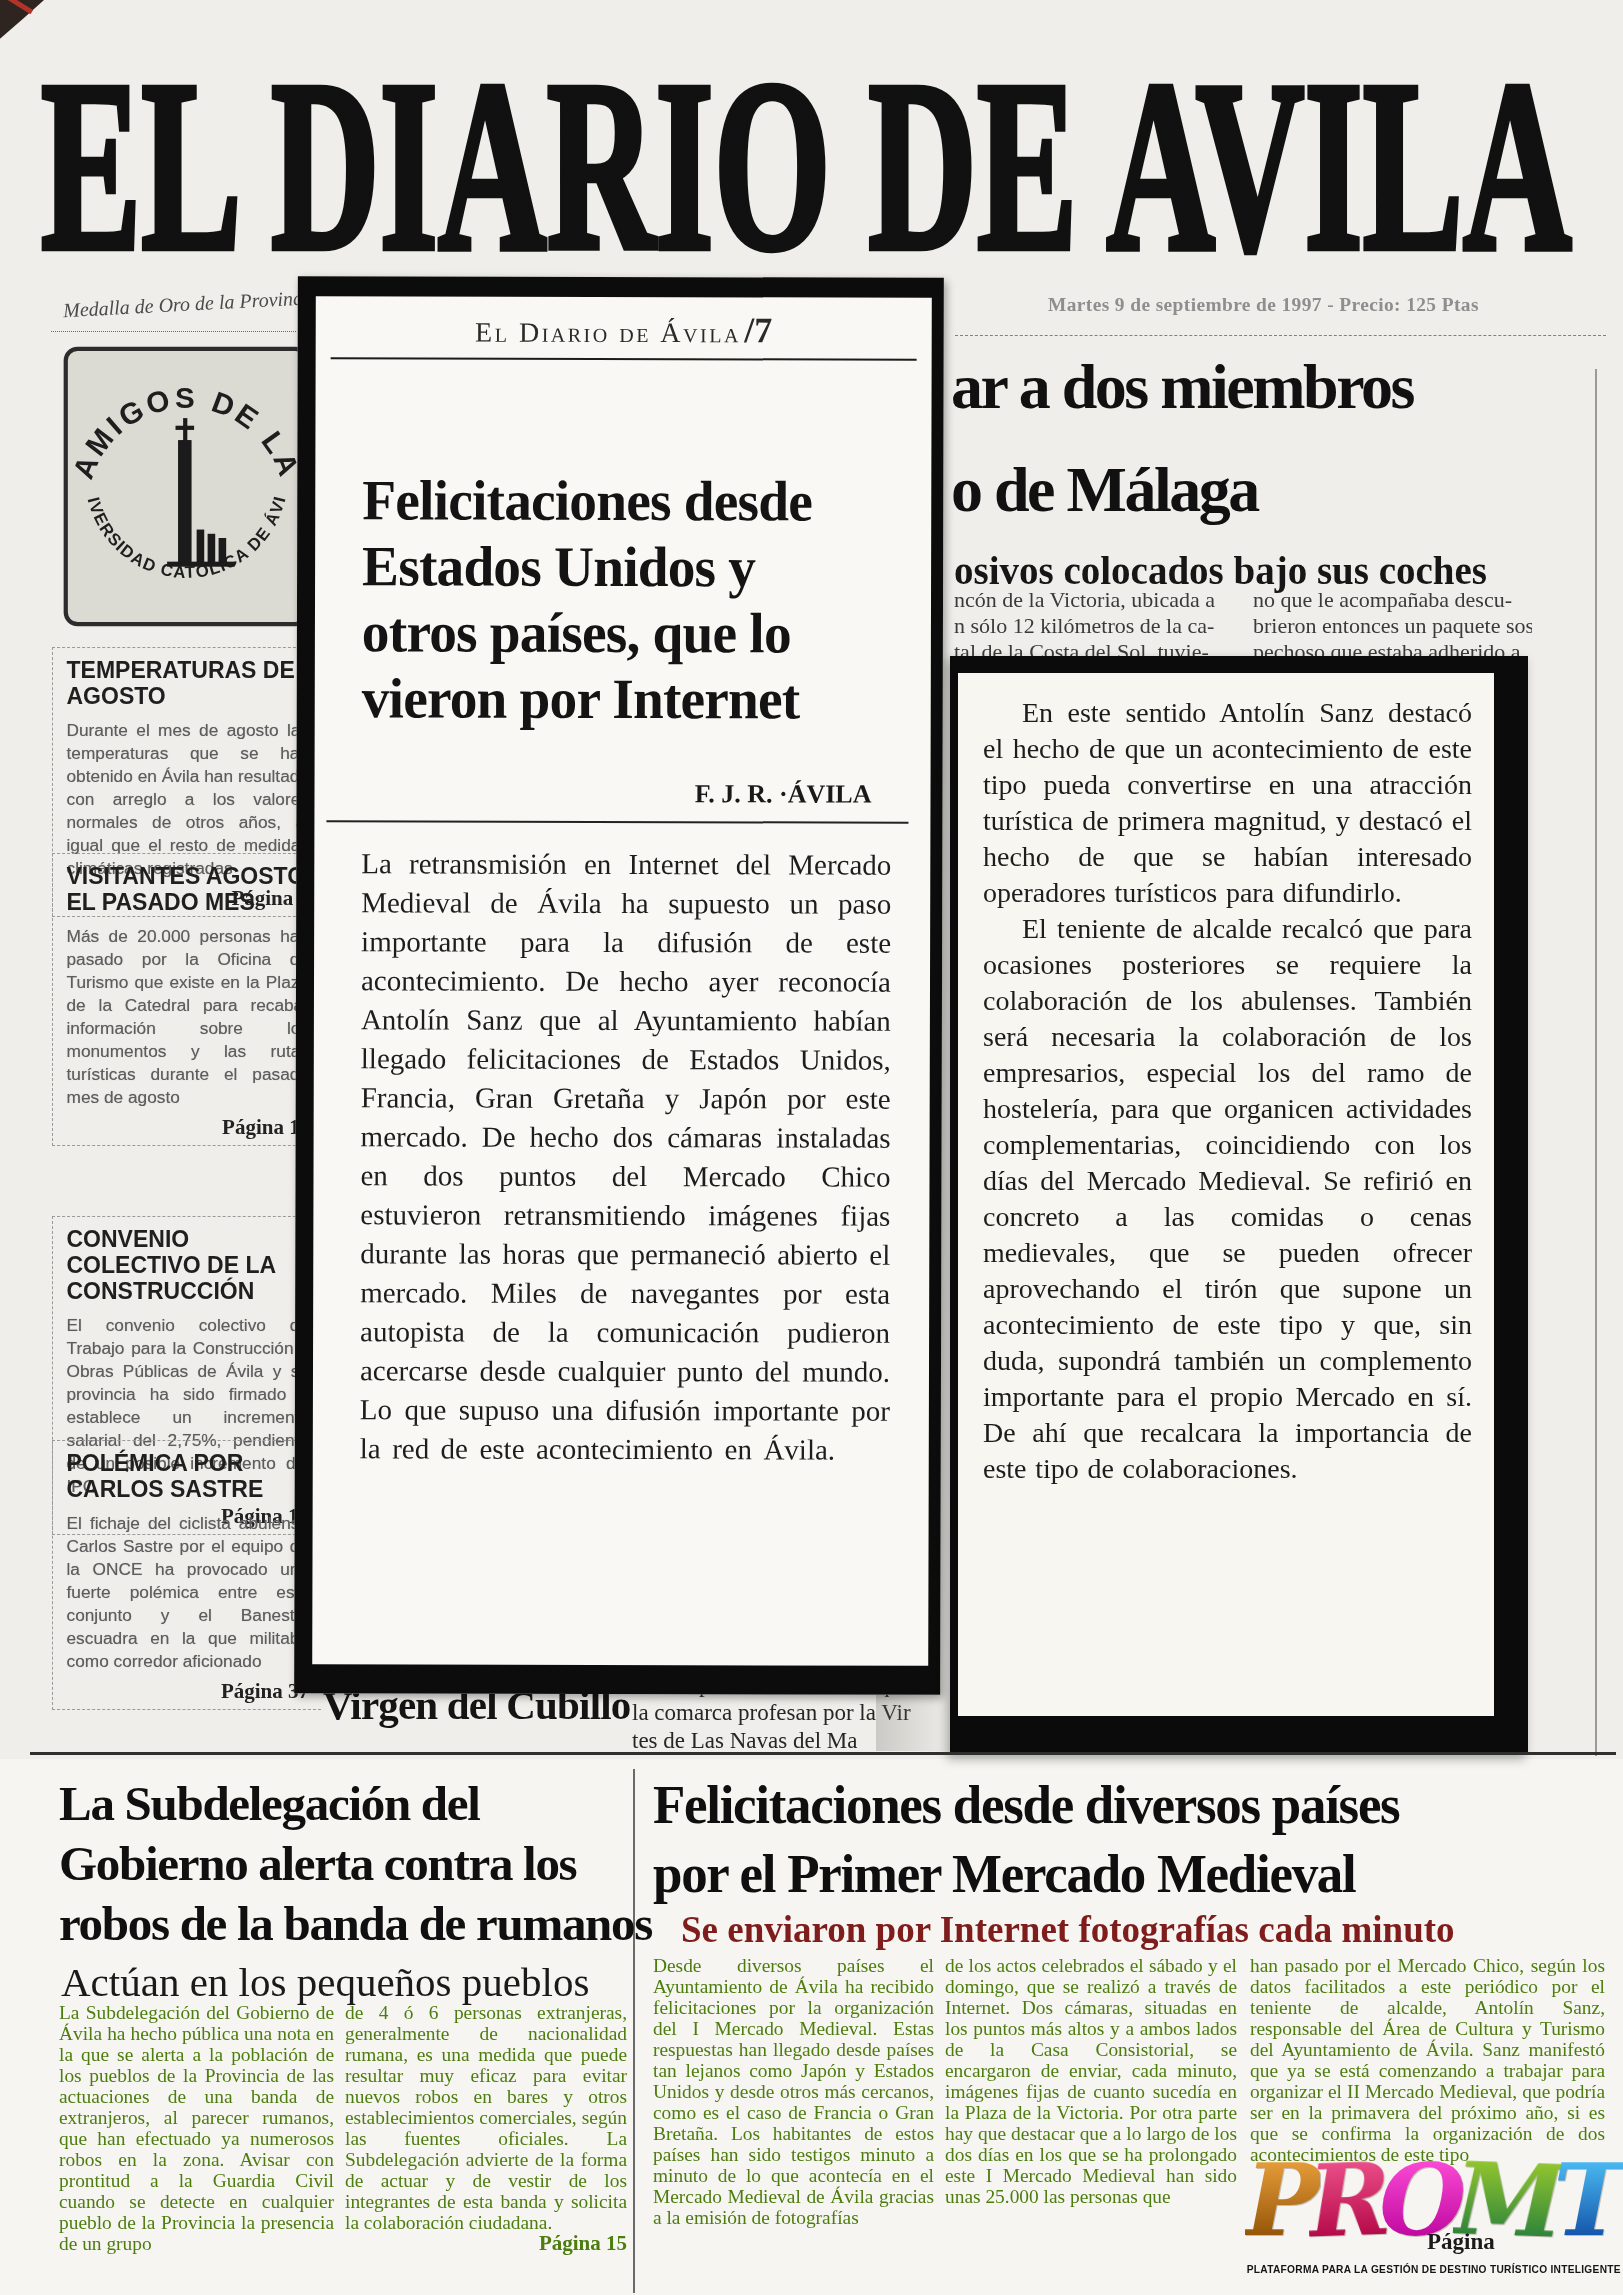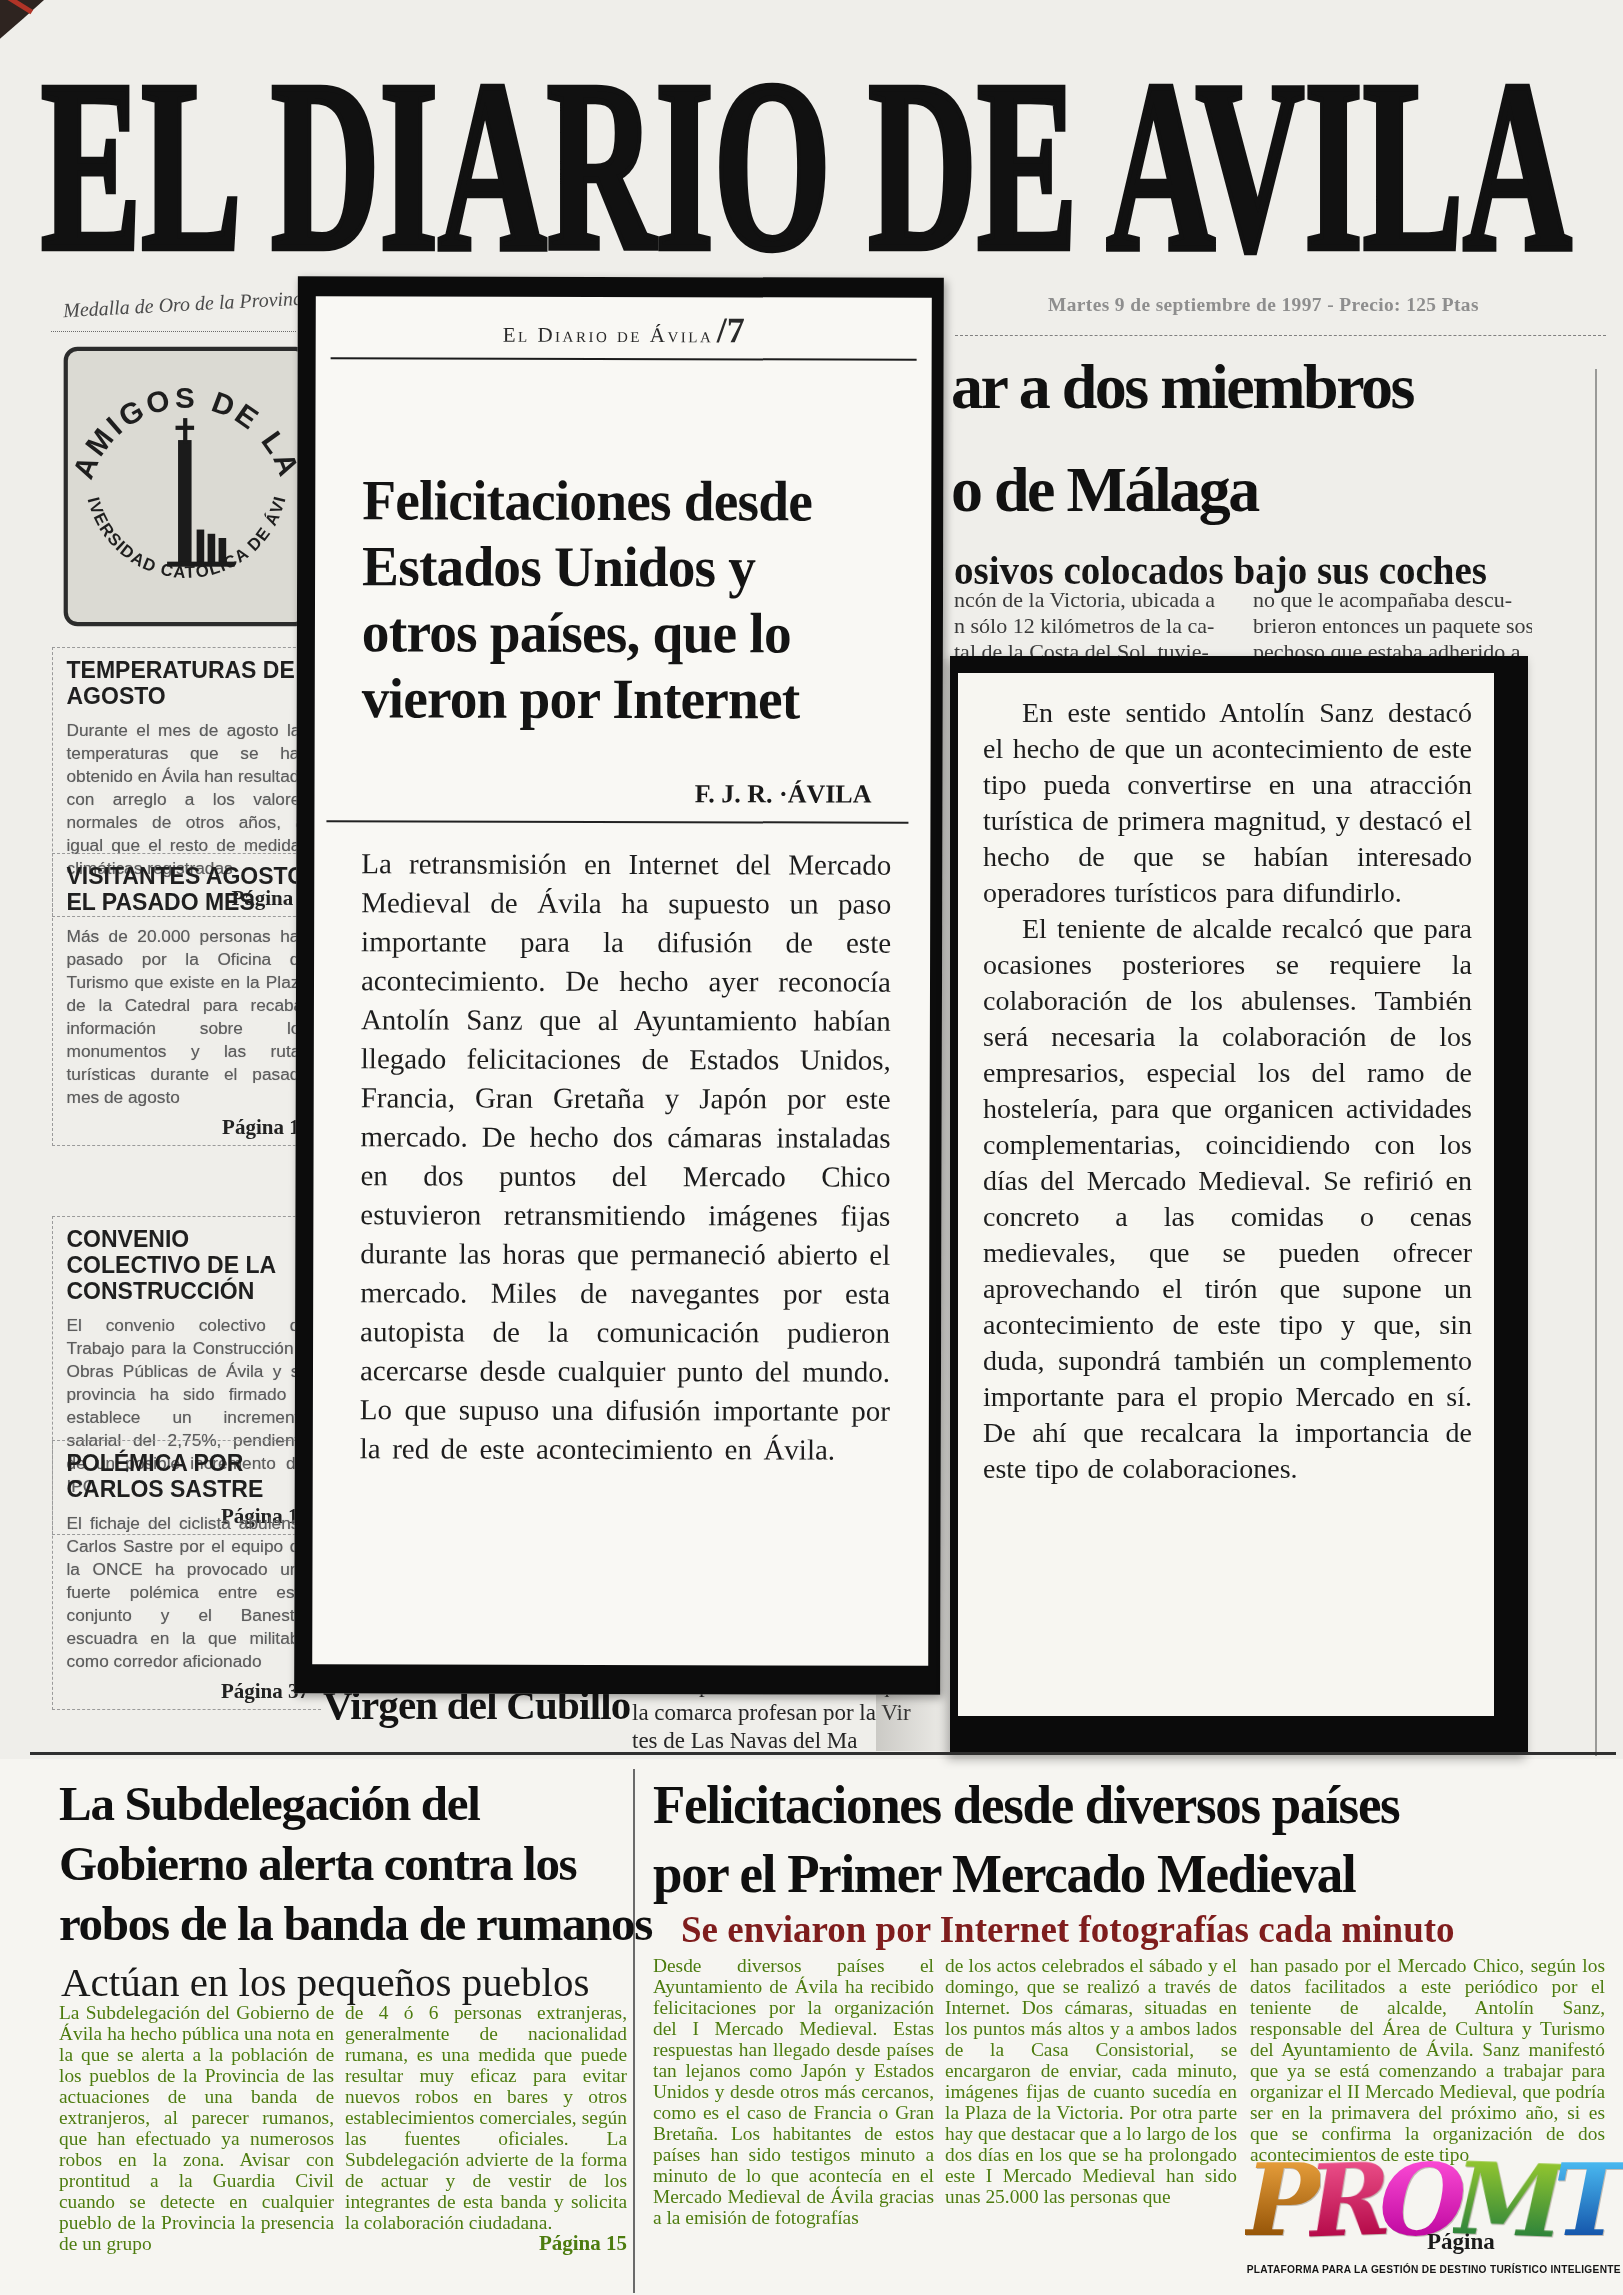--- a/index.html
+++ b/index.html
@@ -45,21 +45,21 @@
   
   .strip-shadow{left:876px;top:659px;width:74px;height:1092px;
                 background:linear-gradient(90deg,rgba(110,108,102,.28),rgba(200,198,192,.04));}
   .frag{color:#3d3d3d;font-size:21px;font-weight:bold;opacity:.85;}
 
   
   .clip1{left:296px;top:277px;width:646px;height:1417px;background:#f9f8f4;box-sizing:border-box;
          border:solid #0c0c0c;border-width:20px 12px 29px 18.6px;
          box-shadow:2.5px 3.4px 8.5px rgba(0,0,0,.35);transform:rotate(.15deg);}
   .clip1-header{margin-top:12px;text-align:center;color:#2a2a2a;}
-  .clip1-header .ht{font-variant:small-caps;font-size:21px;letter-spacing:2.5px;margin-top:8px;}
+  .clip1-header .ht{font-variant:small-caps;font-size:28px;letter-spacing:2.5px;margin-top:8px;}
   .clip1-header .hp{font-size:36px;font-weight:bold;}
   .clip1-hrule{border-bottom:2.5px solid #1c1c1c;margin:6.8px 15px 0 15px;}
   .clip1-headline{margin:108px 25px 0 47px;font-weight:bold;font-size:57px;line-height:66px;
                   letter-spacing:-0.8px;color:#141414;transform:scaleX(.97);transform-origin:left top;}
   .clip1-byline{margin:47px 59px 0 0;text-align:right;font-weight:bold;font-size:26px;color:#191919;}
   .clip1-brule{border-bottom:2.1px solid #222;margin:12px 22px 0 12px;}
   .clip1-body{margin:22px 39px 0 47px;font-size:29px;line-height:39px;word-spacing:4.2px;
               text-align:justify;color:#1d1d1d;}
 
   

